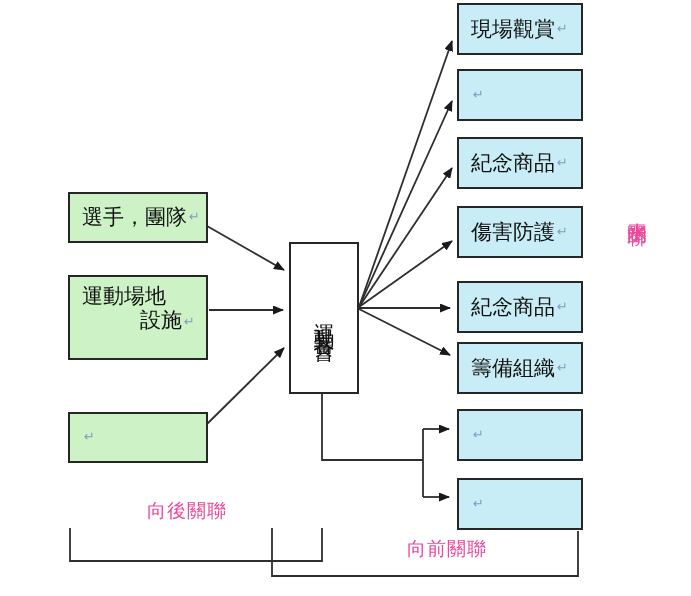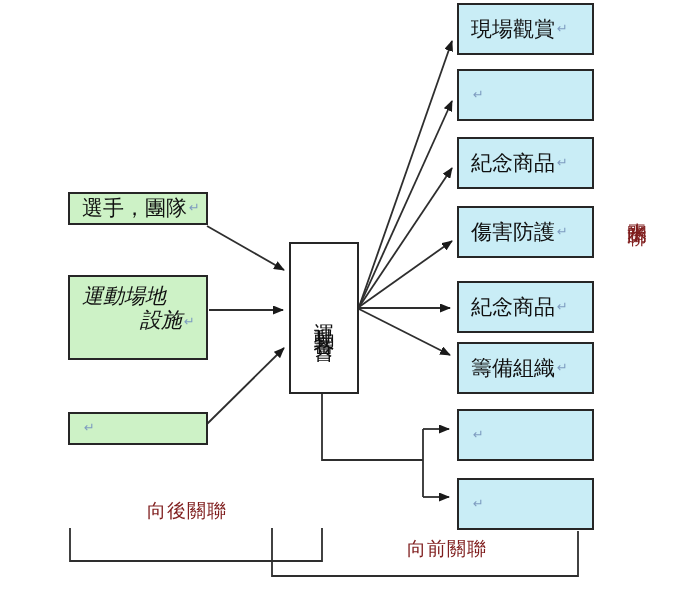--- a/index.html
+++ b/index.html
@@ -9,38 +9,38 @@
     overflow:hidden;
   }
   .svg-layer{position:absolute;left:0;top:0;width:691px;height:596px;}
   .box{
     position:absolute;box-sizing:border-box;
     border:2px solid #262626;
     display:flex;align-items:center;
     font-size:21px;color:#101010;line-height:1.15;
     white-space:nowrap;
   }
-  .gbox{background:#cdf2c6;left:68px;width:140px;height:33px;padding-left:12px;}
-  .cbox{background:#c9edf6;left:457px;width:137px;height:52px;padding-left:12px;}
+  .gbox{background:#cdf2c6;left:68px;width:140px;height:51px;padding-left:12px;}
+  .cbox{background:#c9edf6;left:457px;width:126px;height:52px;padding-left:12px;}
   .center-box{
     background:#ffffff;left:289px;top:242px;width:70px;height:152px;
     justify-content:center;
   }
   .vtext{
     writing-mode:vertical-rl;text-orientation:upright;
     letter-spacing:6px;
   }
-  .g2{top:275px;height:85px;display:block;padding-top:7px;font-style:italic;}
+  .g2{top:275px;height:85px;display:block;padding-top:7px;}
   .g2 .l2{padding-left:58px;}
   .ret{
     font-family:"DejaVu Sans",sans-serif;
     font-size:13px;color:#7e9cc0;margin-left:2px;vertical-align:1px;
   }
   .red-label{
-    position:absolute;color:#7f1d1d;font-size:19px;letter-spacing:1px;
+    position:absolute;color:#ec4899;font-size:19px;letter-spacing:1px;
   }
   .red-vert{
     writing-mode:vertical-rl;text-orientation:upright;letter-spacing:2px;
   }
 </style>
 </head>
 <body>
 
 <div class="stage">
 

